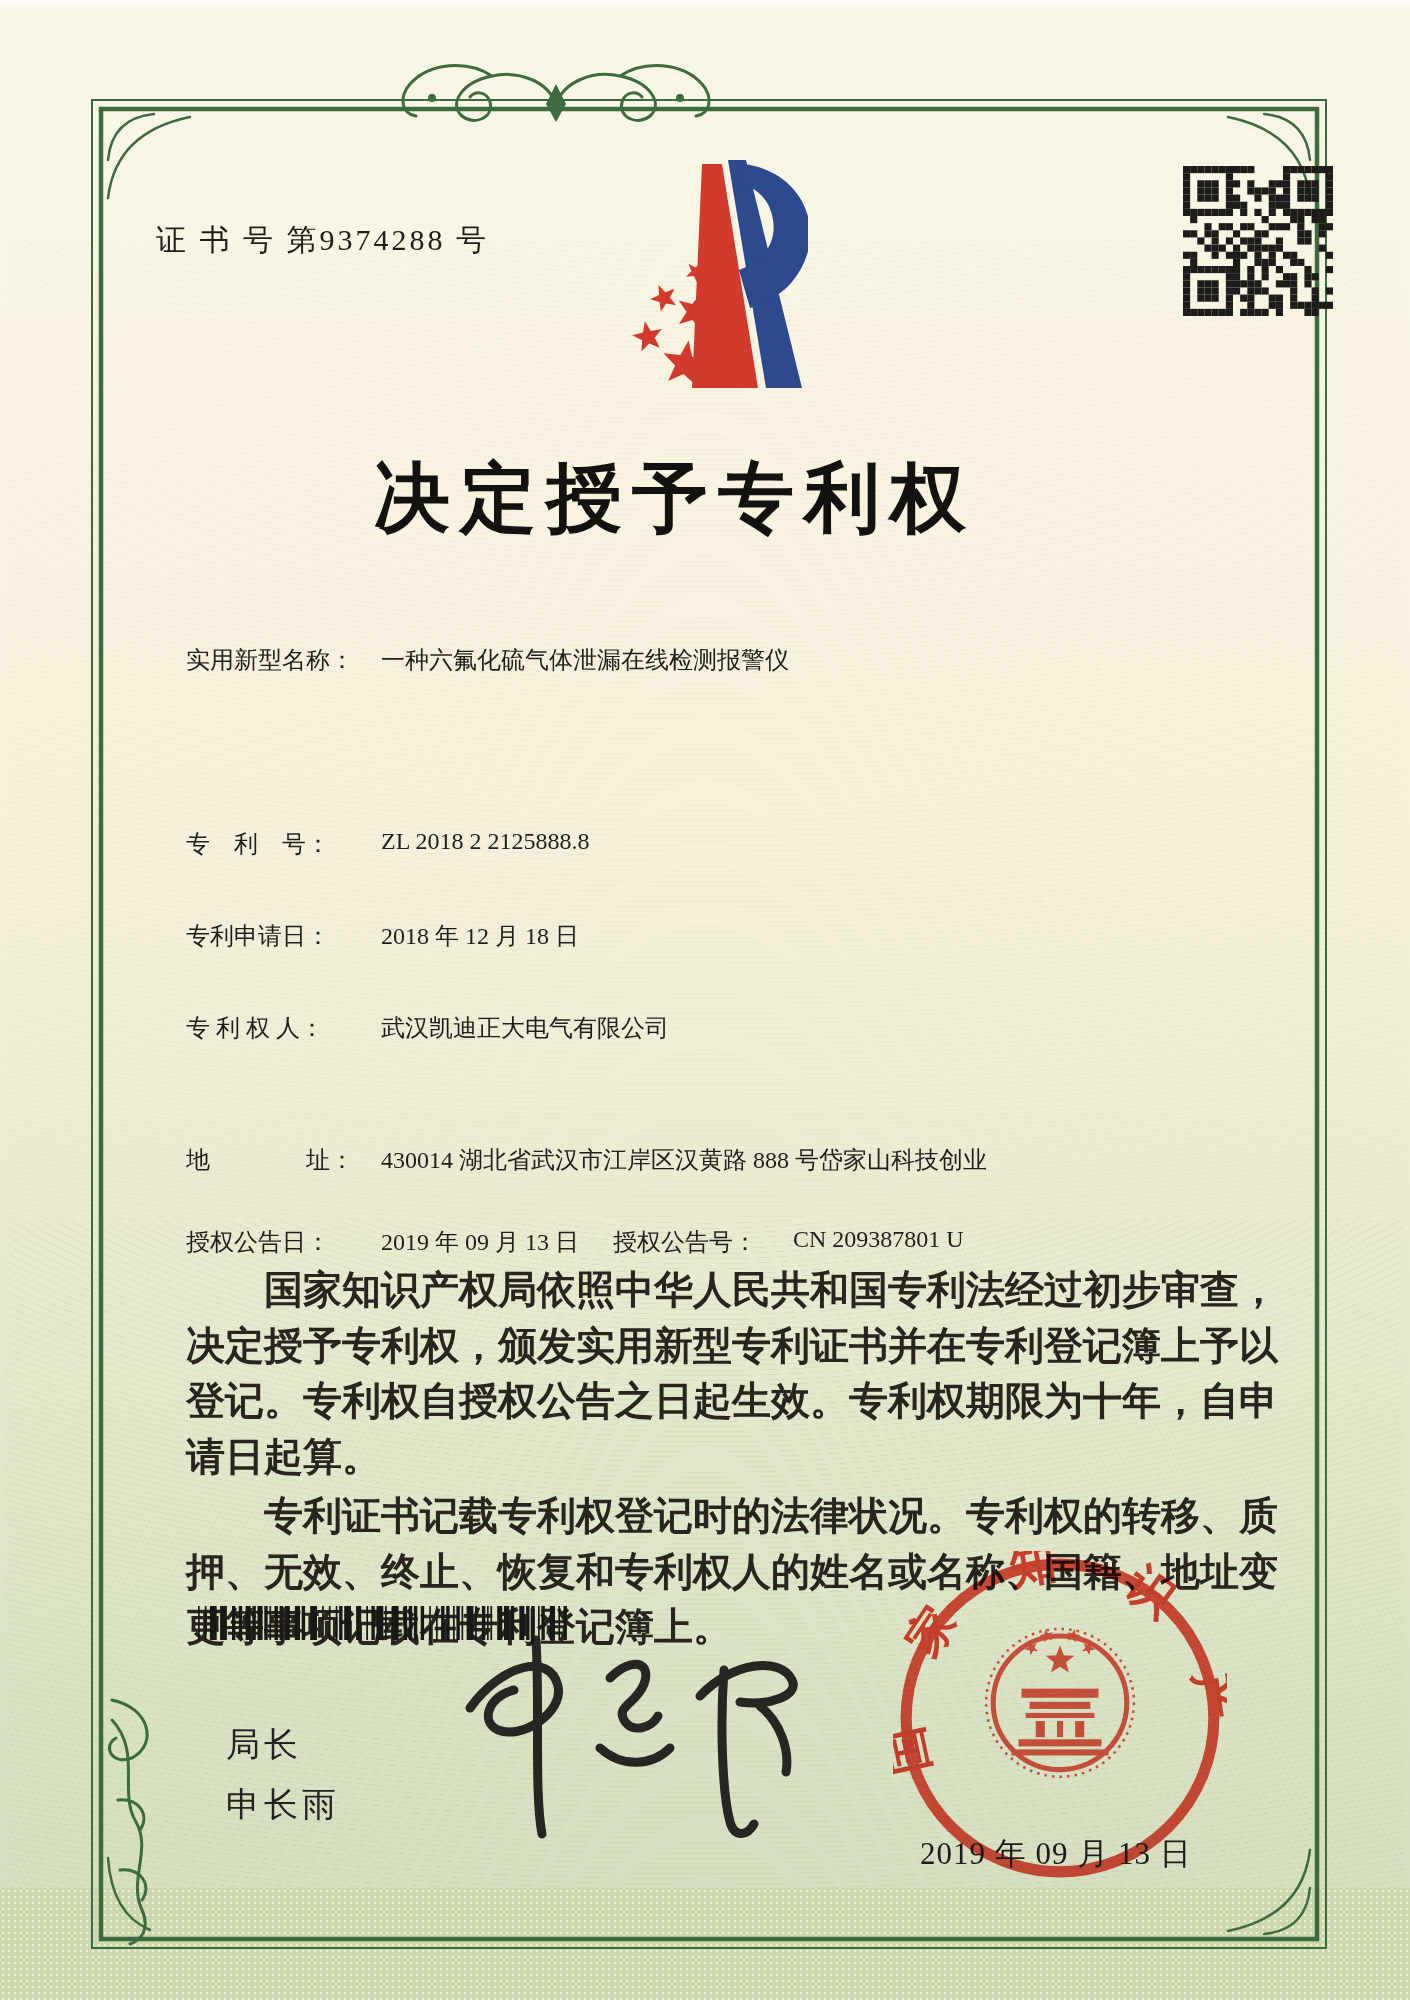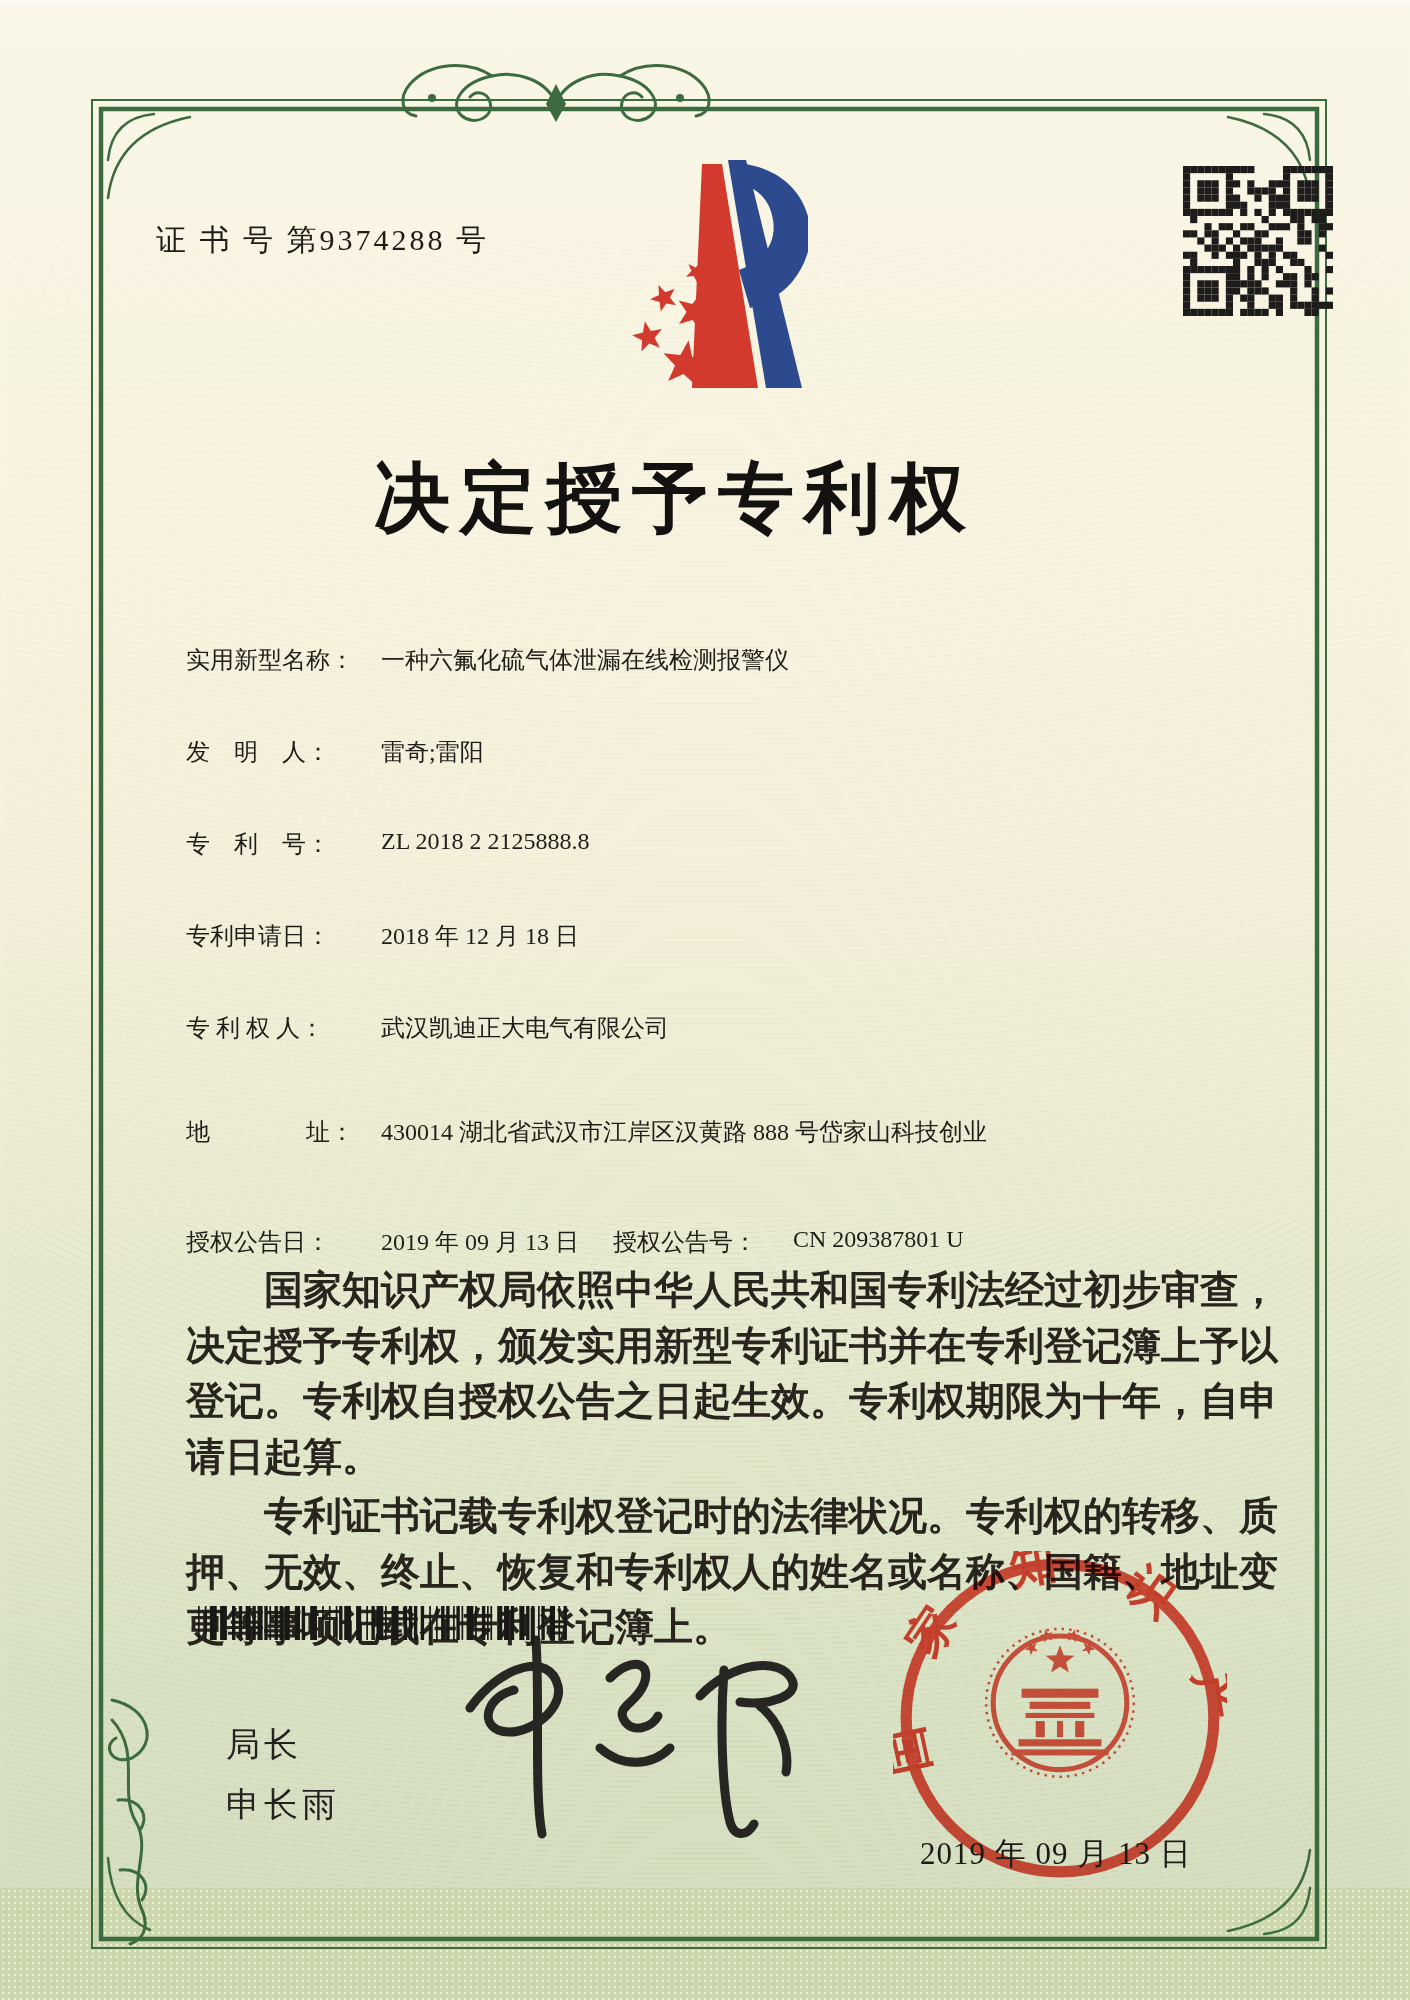--- a/index.html
+++ b/index.html
@@ -18,21 +18,21 @@
   .cert-number{position:absolute;left:156px;top:220px;font-size:30px;letter-spacing:3px;color:#201d19;white-space:nowrap;}
   .title{position:absolute;left:0;top:448px;width:1350px;text-align:center;font-size:76px;font-weight:900;
          letter-spacing:10px;color:#141210;white-space:nowrap;}
   .frow{position:absolute;left:186px;width:1140px;height:56px;font-size:24px;color:#211d18;white-space:nowrap;}
   .flabel{position:absolute;left:0;top:0;}
   .fvalue{position:absolute;left:195px;top:0;}
   .fvalue2{position:absolute;left:195px;top:54px;}
   .glabel2{position:absolute;left:427px;top:0;}
   .gvalue2{position:absolute;left:607px;top:0;}
   #row-name{top:644px;} #row-inventor{top:736px;} #row-patent{top:828px;} #row-filing{top:920px;}
-  #row-patentee{top:1012px;text-decoration:underline;} #row-address{top:1116px;} #row-grant{top:1226px;}
+  #row-patentee{top:1012px;text-decoration:underline;} #row-address{top:1144px;} #row-grant{top:1226px;}
   .paras{position:absolute;left:186px;top:1262px;width:1092px;font-size:39px;line-height:55.5px;
          color:#29241e;text-align:justify;font-weight:bold;}
   .paras p{margin:0;text-indent:2em;}
   .paras p + p{margin-top:4px;}
   #barcode-svg{position:absolute;left:196px;top:1606px;}
   #qr-svg{position:absolute;left:1183px;top:166px;}
   #logo-svg{left:548px;top:158px;}
   #signature-svg{left:430px;top:1620px;}
   .signer{position:absolute;left:226px;font-family:"Liberation Sans","DejaVu Sans",sans-serif;
           font-size:34px;color:#242220;letter-spacing:4px;white-space:nowrap;}
@@ -339,24 +339,20 @@
         <rect x="126" y="140" width="7" height="7"></rect>
       </g>
   </svg>
 
   <div class="title">决定授予专利权</div>
 
   <div class="frow" id="row-name">
     <span class="flabel">实用新型名称：</span>
     <span class="fvalue">一种六氟化硫气体泄漏在线检测报警仪</span>
   </div>
-  <div class="frow" id="row-inventor">
-    <span class="flabel">发　明　人：</span>
-    <span class="fvalue">雷奇;雷阳</span>
-  </div>
   <div class="frow" id="row-patent">
     <span class="flabel">专　利　号：</span>
     <span class="fvalue">ZL 2018 2 2125888.8</span>
   </div>
   <div class="frow" id="row-filing">
     <span class="flabel">专利申请日：</span>
     <span class="fvalue">2018 年 12 月 18 日</span>
   </div>
   <div class="frow" id="row-patentee">
     <span class="flabel">专 利 权 人：</span>

